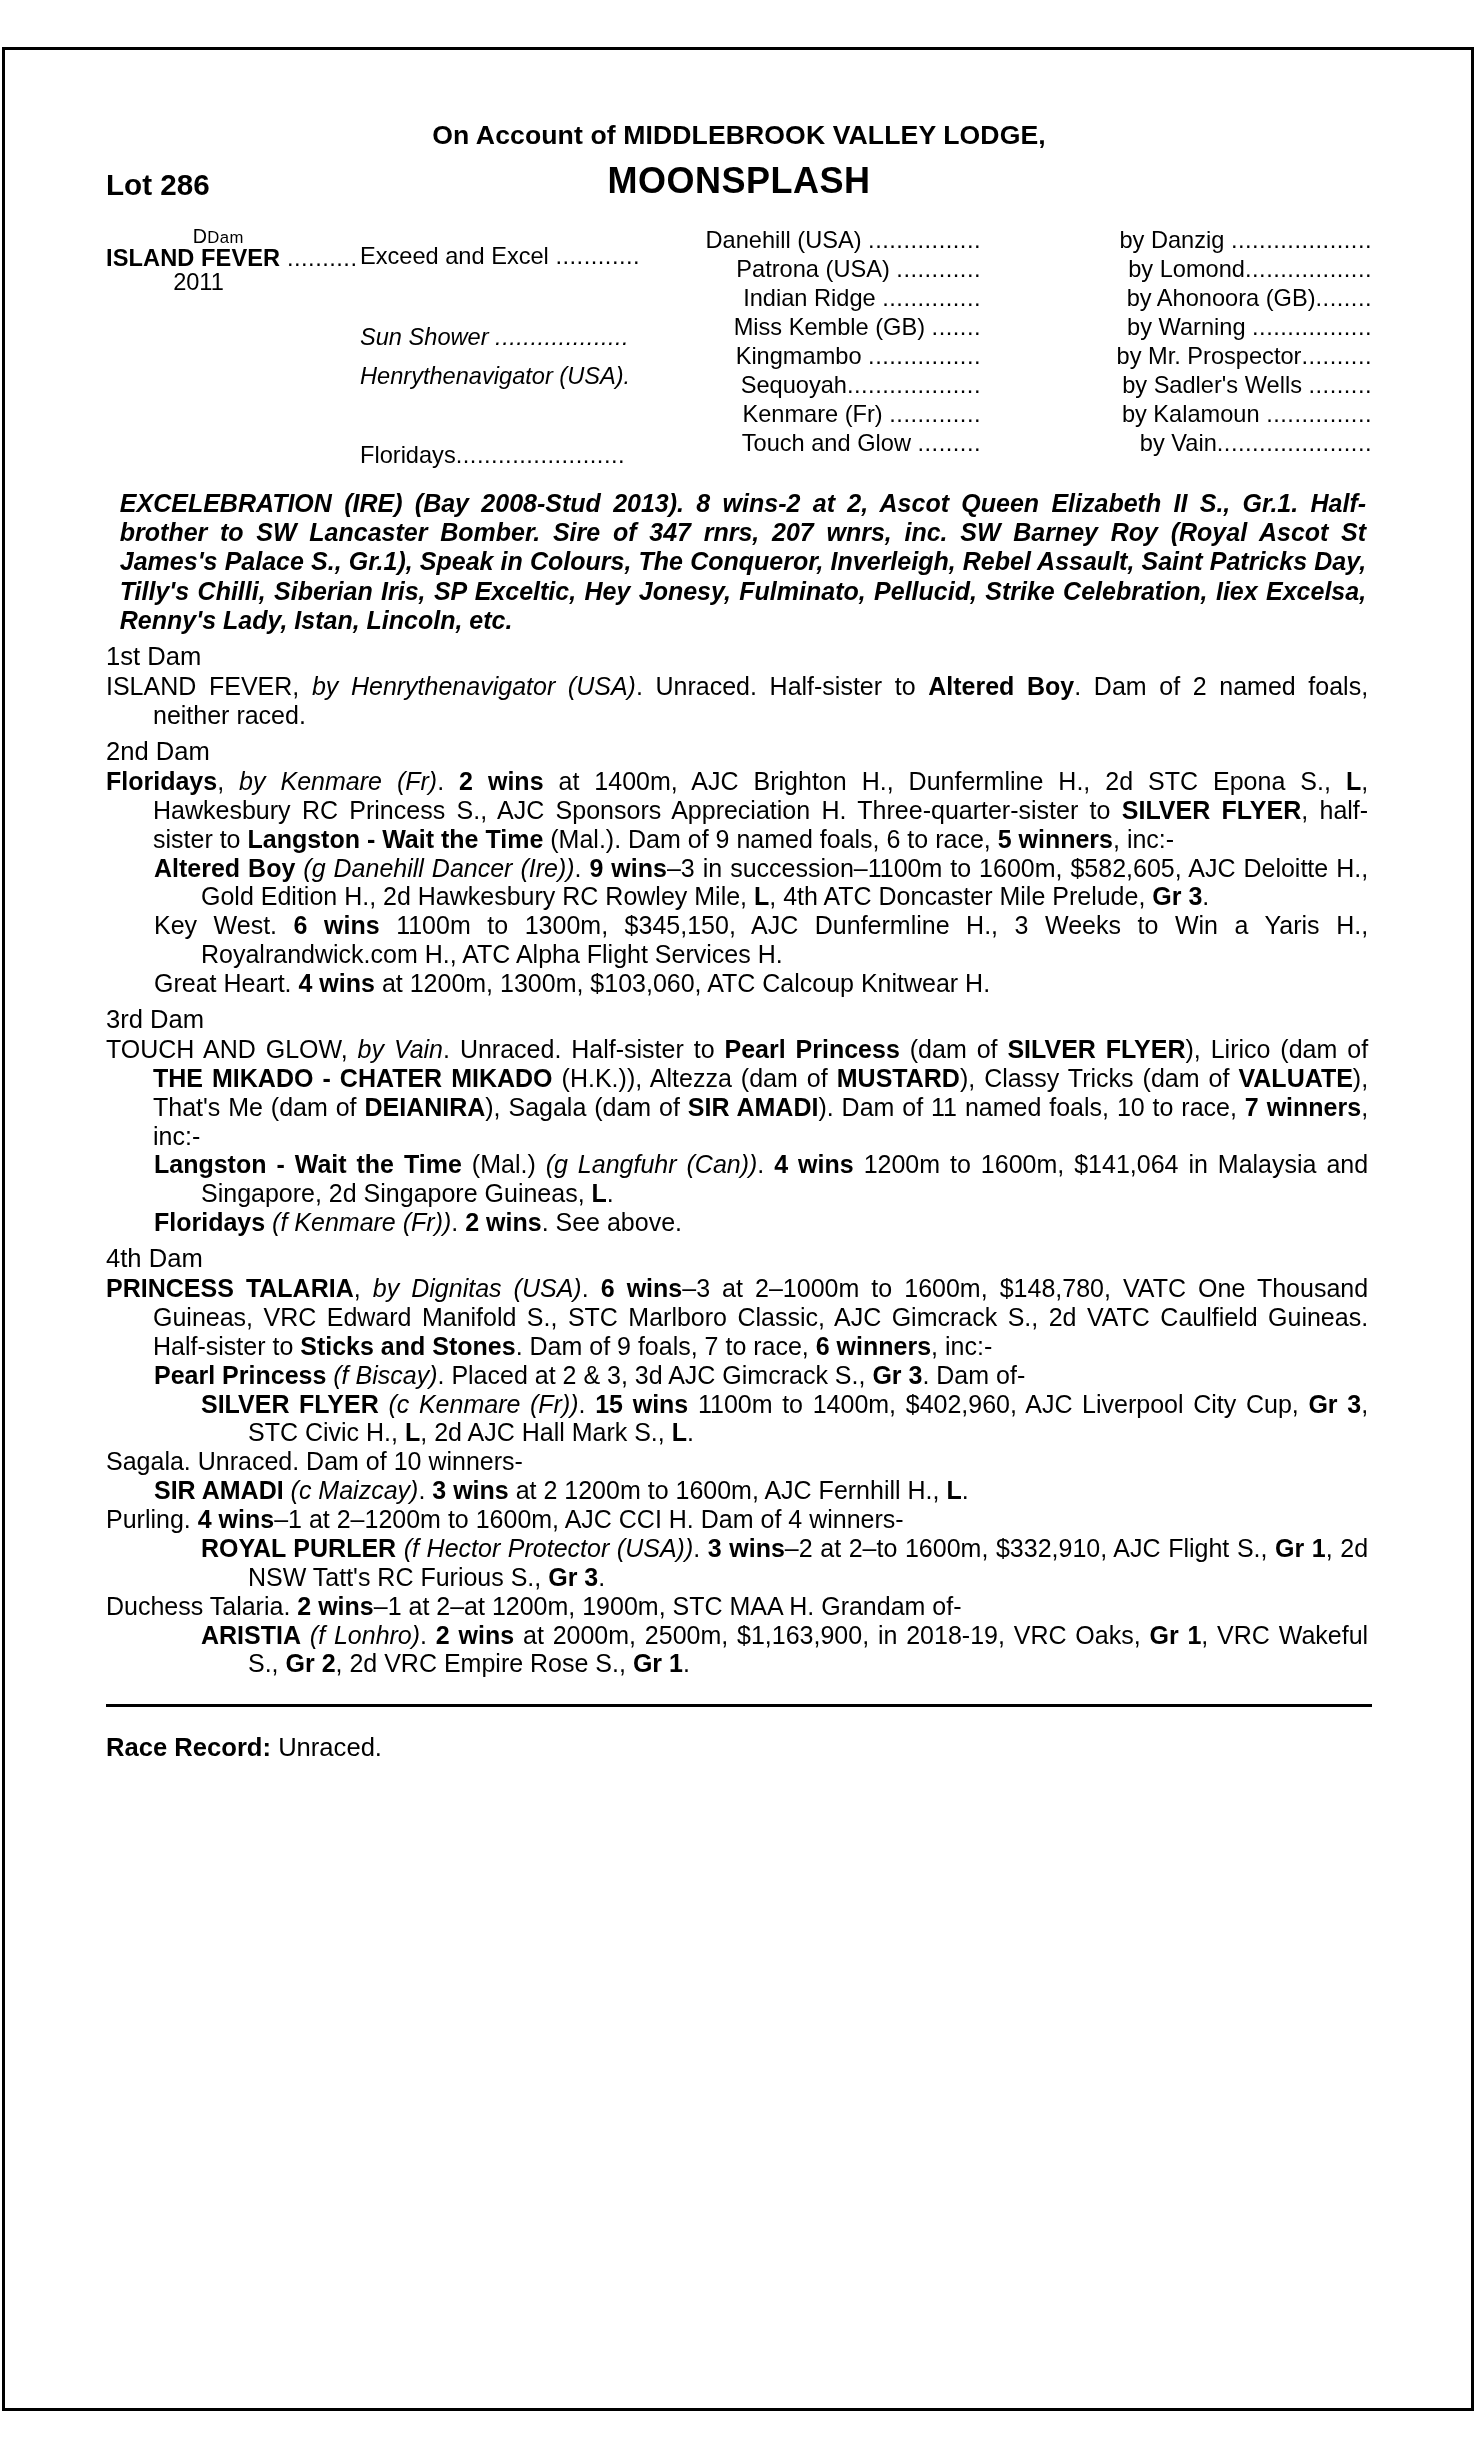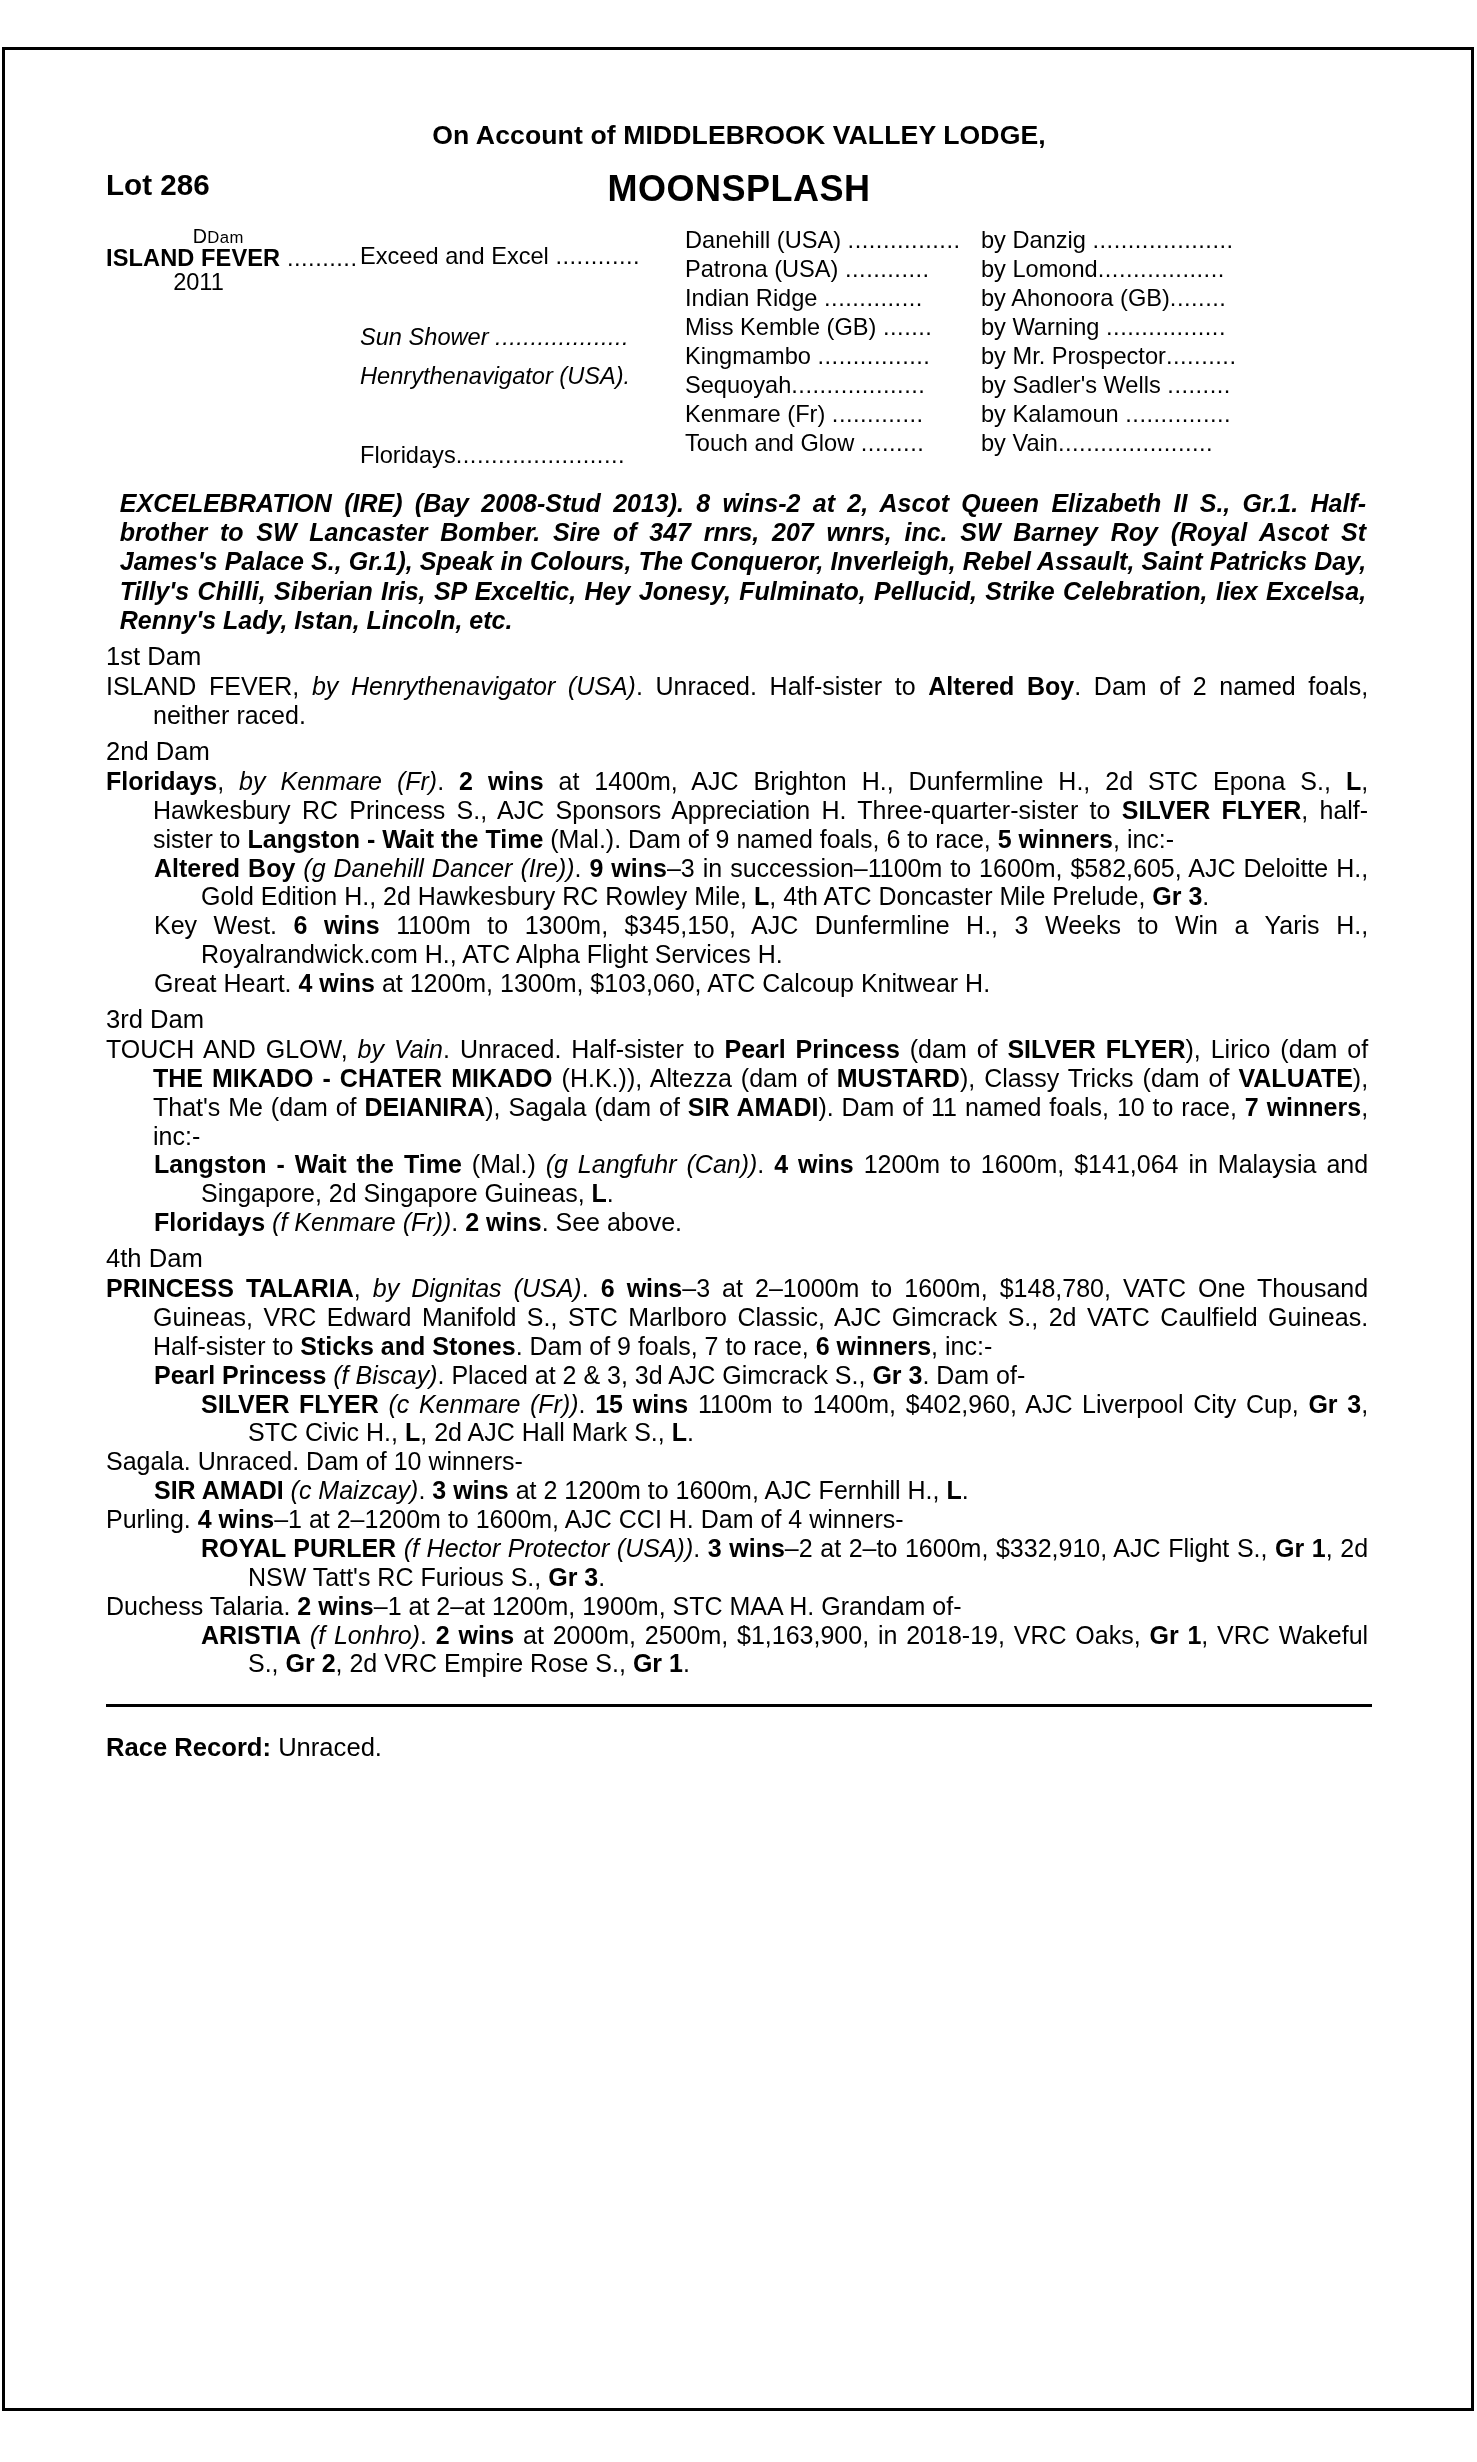--- a/index.html
+++ b/index.html
@@ -41,21 +41,21 @@
     text-align: center;
     font-weight: bold;
     font-size: 26.6px;
     line-height: 1.28;
     letter-spacing: 0.1px;
   }
   .consignor .line2 { display: block; }
 
   .lot-row {
     display: flex;
-    align-items: flex-start;
+    align-items: flex-end;
     margin-top: 15.8px;
     position: relative;
   }
   .lot-no {
     font-weight: bold;
     font-size: 29.6px;
     white-space: nowrap;
   }
   .horse-name {
     position: absolute;
@@ -136,21 +136,21 @@
     letter-spacing: 0.1px;
   }
   .ped-year { text-align: center; padding-right: 69px; }
   .dots { font-weight: normal; letter-spacing: 0.5px; }
 
   .ped-g2-top { padding-top: 17.7px; }
   .ped-g2-bot { padding-top: 57px; font-style: italic; }
   .ped-g2-dam-top { padding-top: 15.8px; font-style: italic; }
   .ped-g2-dam-bot { padding-top: 55px; }
 
-  .ped-line { height: 29px; white-space: nowrap; overflow: hidden; }
+  .ped-line { height: 29px; white-space: nowrap; overflow: hidden; text-align: right; }
   .ped-quarter { padding-top: 2px; }
 
   
   .sire-desc {
     margin-top: 21.7px;
     font-style: italic;
     font-weight: bold;
     font-size: 25px;
     line-height: 1.17;
     text-align: justify;

